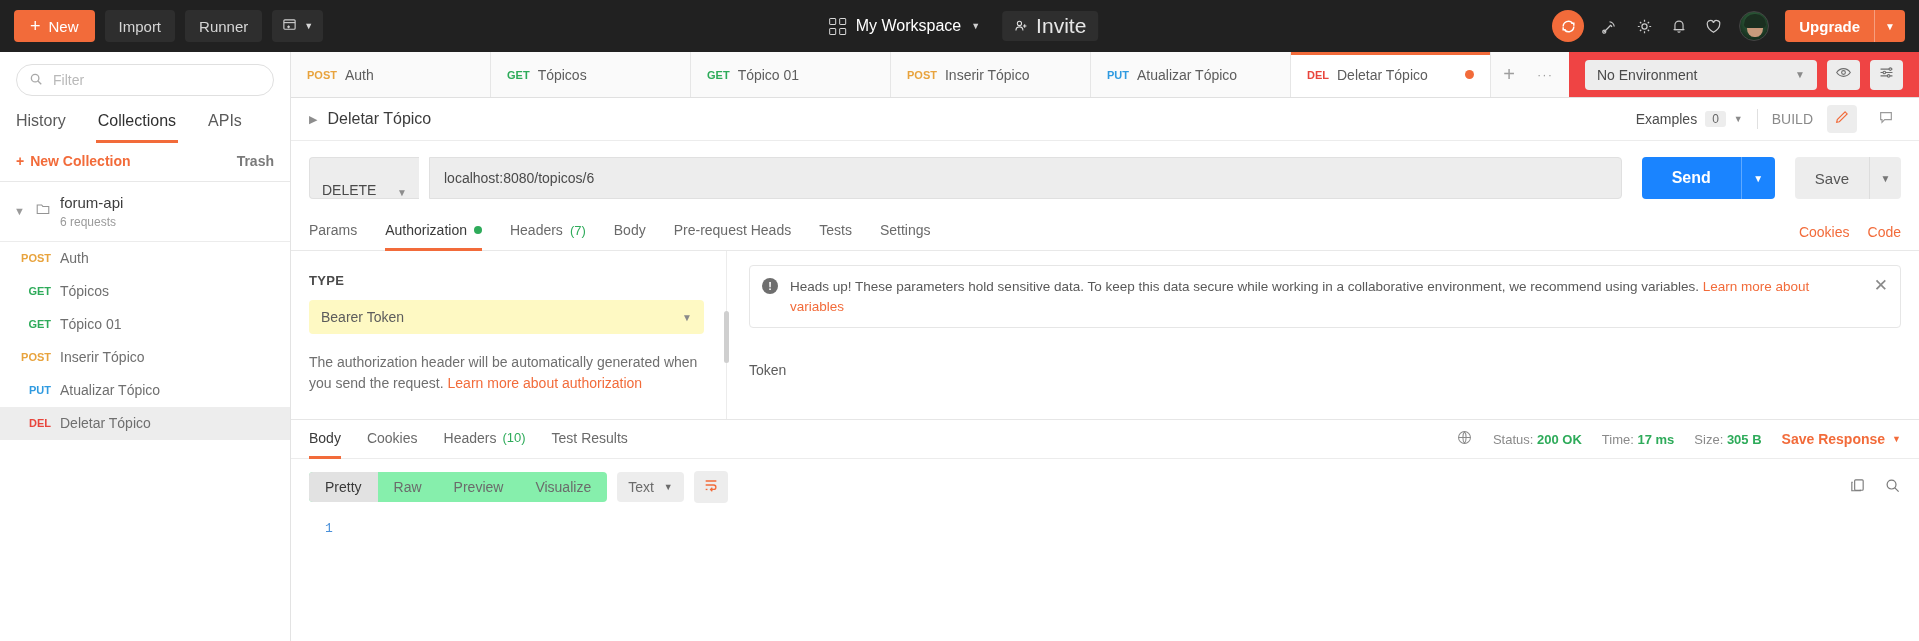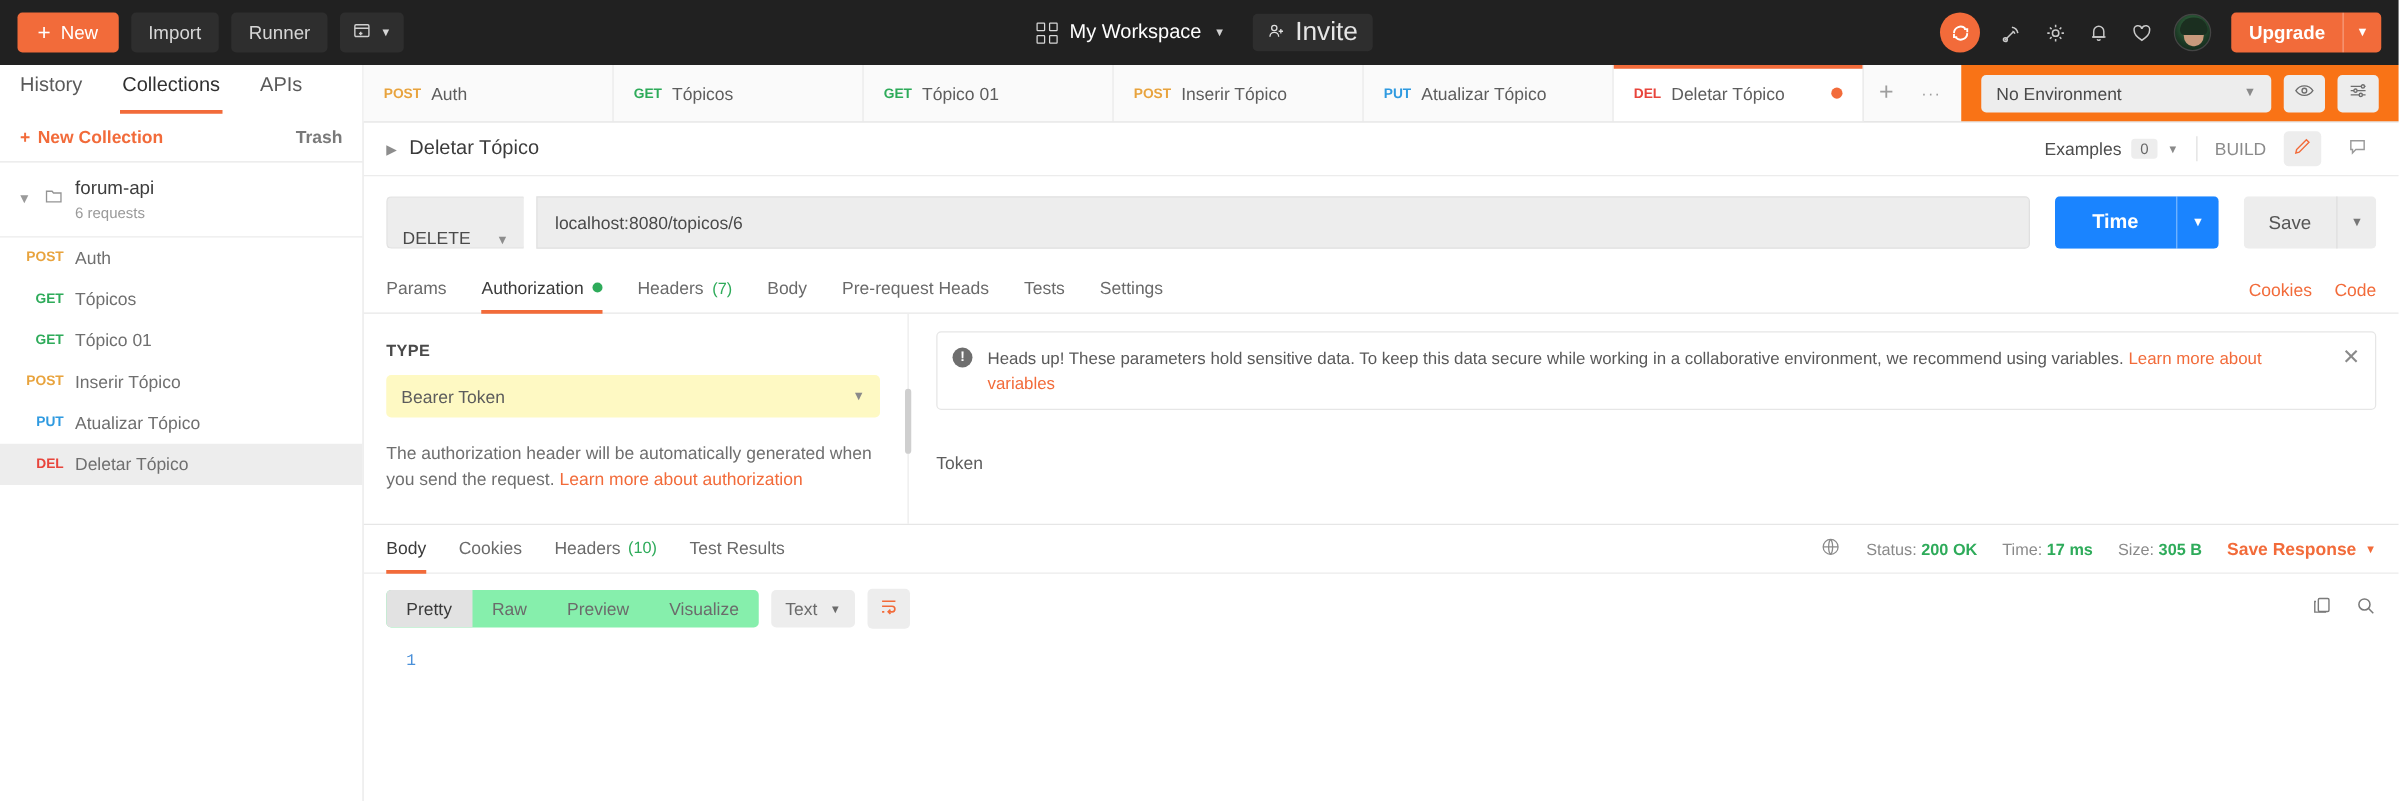--- a/index.html
+++ b/index.html
@@ -148,21 +148,21 @@
     content: ""; position: absolute; left: 0; right: 0; top: 0; height: 3px; background: #f26b3a;
   }
   .dot { width: 9px; height: 9px; border-radius: 50%; background: #f26b3a; margin-left: auto; }
   .tab-add, .tab-more {
     display: flex; align-items: center; justify-content: center;
     width: 36px; color: #9e9e9e; cursor: pointer; font-size: 20px;
   }
   .tab-more { font-size: 13px; letter-spacing: 1px; }
   .envbar {
     margin-left: auto; display: flex; align-items: center; gap: 10px;
-    padding: 0 16px; background: #f97316;
+    padding: 0 16px; background: #ef4444;
   }
   .envsel {
     background: #ededed; border-radius: 4px; height: 30px; width: 232px;
     display: flex; align-items: center; justify-content: space-between;
     padding: 0 12px; font-size: 14px; color: #4a4a4a; cursor: pointer;
   }
   .envsel .car { color: #8a8a8a; font-size: 10px; }
   .envic {
     width: 33px; height: 30px; background: #ededed; border-radius: 4px;
     display: flex; align-items: center; justify-content: center;
@@ -399,20 +399,31 @@
       <div class="upgrade">
         <span class="lbl">Upgrade</span>
         <span class="car">▼</span>
       </div>
     </div>
   </div>
 
   <div class="body">
 
     <div class="sidebar">
+      <div class="filter-wrap">
+        <div class="filter">
+          <span>
+            <svg width="14" height="14" viewBox="0 0 16 16" fill="none" stroke="#a8a8a8" stroke-width="1.5">
+              <circle cx="7" cy="7" r="4.3"></circle>
+                <path d="M10.2 10.2L14 14"></path>
+            </svg>
+          </span>
+          <input placeholder="Filter" style="">
+        </div>
+      </div>
 
       <div class="sbtabs">
         <div class="sbtab">
           <span>History</span>
         </div>
         <div class="sbtab active">
           <span>Collections</span>
         </div>
         <div class="sbtab">
           <span>APIs</span>
@@ -555,21 +566,21 @@
 
       <div class="urlrow">
         <div class="method">
           <span>DELETE</span>
           <span class="car">▼</span>
         </div>
         <div class="urlbox">
           <span>localhost:8080/topicos/6</span>
         </div>
         <div class="sendgrp">
-          <div class="send">Time</div>
+          <div class="send">Send</div>
           <div class="sendcar">▼</div>
         </div>
         <div class="savegrp">
           <div class="save">Save</div>
           <div class="savecar">▼</div>
         </div>
       </div>
 
       <div class="reqtabs">
         <div class="rqtab">

